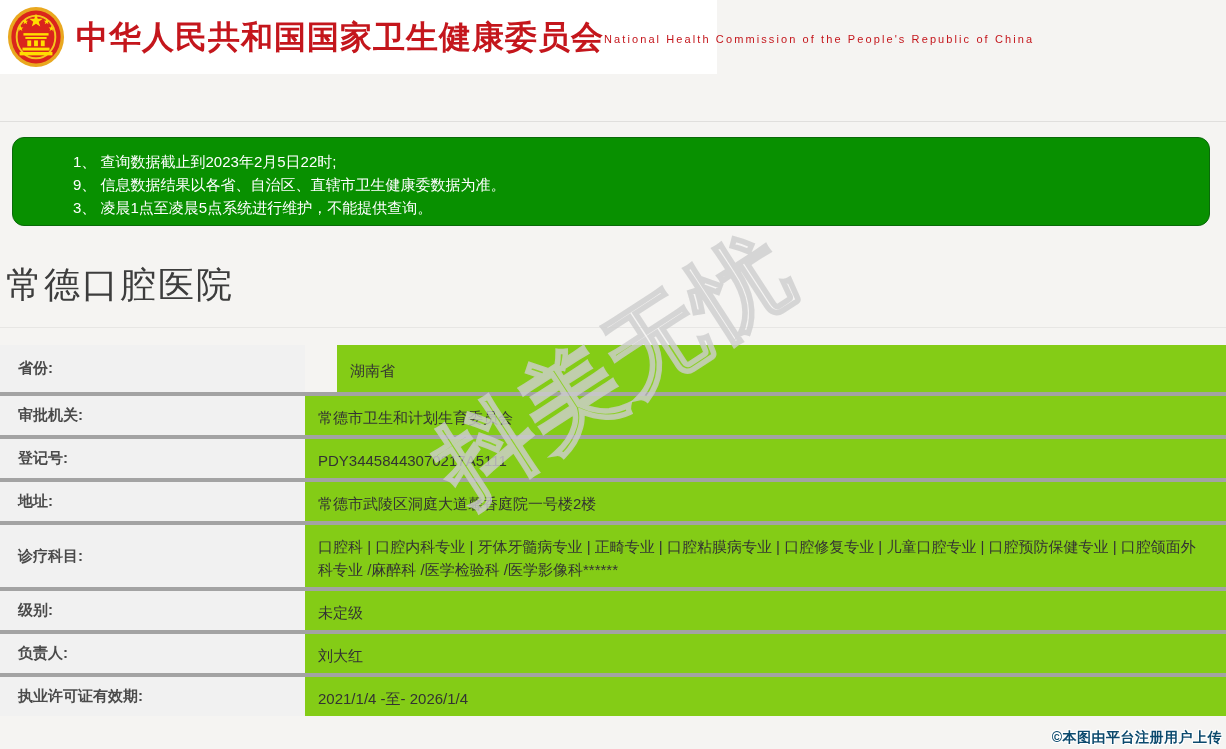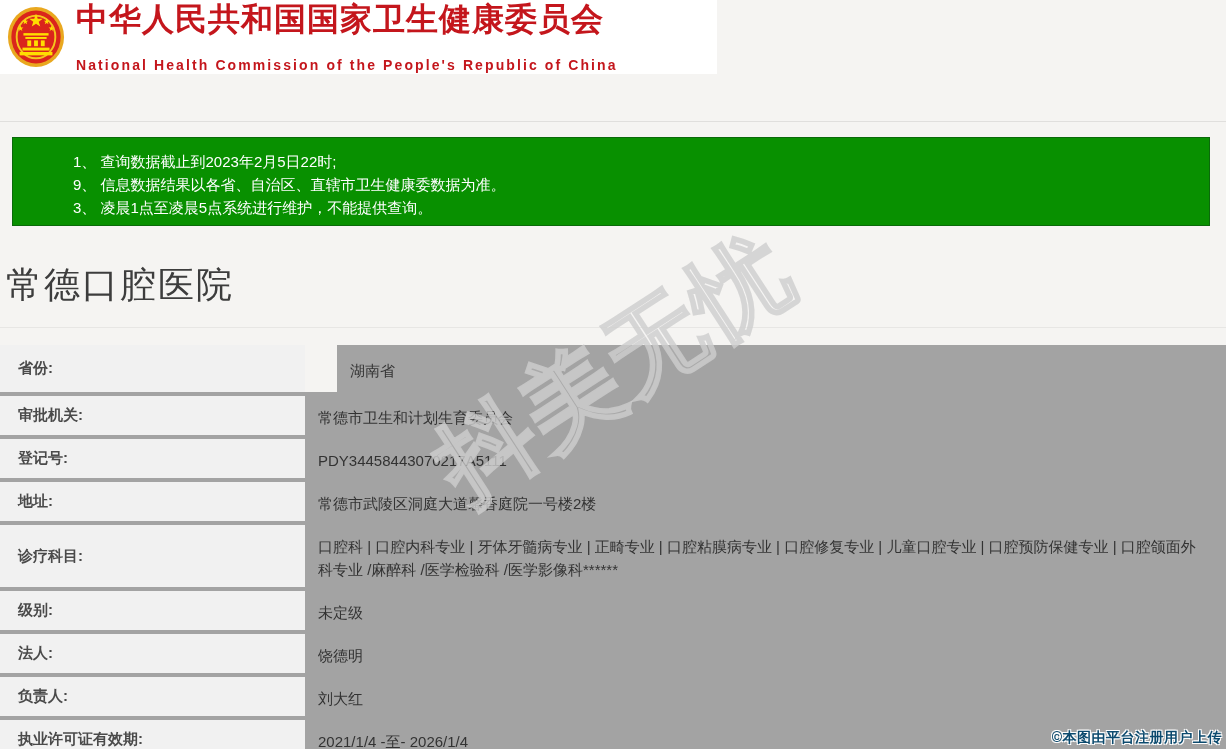--- a/index.html
+++ b/index.html
@@ -11,40 +11,40 @@
     font-family:"Liberation Sans","DejaVu Sans",sans-serif;
   }
   
   .logo-block {
     position:absolute; left:0; top:0;
     width:717px; height:74px;
     background:#ffffff;
     display:flex; align-items:center;
   }
   .emblem { width:58px; height:62px; margin-left:7px; flex:0 0 auto; }
-  .logo-text { margin-left:11px; display:flex; flex-direction:column; }
+  .logo-text { margin-left:11px; display:flex; flex-direction:row; }
   .logo-zh {
     color:#c4161c; font-size:32px; font-weight:bold;
     letter-spacing:1px; line-height:36px; white-space:nowrap;
   }
   .logo-en {
-    color:#c4161c; font-size:14px; font-weight:bold;
-    letter-spacing:2.1px; margin-top:20px; white-space:nowrap;
+    color:#c4161c; font-size:11px; font-weight:normal;
+    letter-spacing:2.1px; margin-top:14px; white-space:nowrap;
   }
   .top-divider {
     position:absolute; left:0; top:121px; width:1226px; height:1px;
     background:#e0dfdd;
   }
   
   .notice {
     position:absolute; left:12px; top:137px;
     width:1198px; height:89px;
     background:#089000;
     border:1px solid #0a6a0a;
-    border-radius:0;
+    border-radius:12px;
     color:#ffffff;
     font-size:15px;
     padding:12px 20px 0 60px;
     line-height:23px;
   }
   
   .hospital-title {
     position:absolute; left:6px; top:261px; width:1036px;
     font-size:36px; color:#3d3d3d; letter-spacing:2px;
   }
@@ -58,21 +58,21 @@
   .row:first-child { border-top:none; }
   .row-label {
     width:305px; flex:0 0 305px;
     background:#f1f1f1;
     display:flex; align-items:center;
     padding-left:18px;
     font-weight:bold; color:#4a4a4a; font-size:15px;
   }
   .row-value {
     flex:1;
-    background:#a3a3a3;
+    background:#84cc16;
     display:flex; align-items:center;
     padding:8px 20px 4px 13px;
     color:#333333; font-size:15px; line-height:23px;
   }
   .h-std  { min-height:43px; }
   .h-first{ min-height:47px;gap:32px; }
   .h-tall { min-height:66px; }
   .h-last { min-height:43px; }
   
   .wm-diagonal {
@@ -148,24 +148,20 @@
   </div>
   <div class="row h-tall">
     <div class="row-label">诊疗科目:</div>
     <div class="row-value">口腔科 | 口腔内科专业 | 牙体牙髓病专业 | 正畸专业 | 口腔粘膜病专业 | 口腔修复专业 | 儿童口腔专业 | 口腔预防保健专业 | 口腔颌面外科专业 /麻醉科 /医学检验科 /医学影像科******</div>
   </div>
   <div class="row h-std">
     <div class="row-label">级别:</div>
     <div class="row-value">未定级</div>
   </div>
   <div class="row h-std">
-    <div class="row-label">法人:</div>
-    <div class="row-value">饶德明</div>
-  </div>
-  <div class="row h-std">
     <div class="row-label">负责人:</div>
     <div class="row-value">刘大红</div>
   </div>
   <div class="row h-last">
     <div class="row-label">执业许可证有效期:</div>
     <div class="row-value">2021/1/4 -至- 2026/1/4</div>
   </div>
 </div>
 
 <div class="wm-diagonal">抖美无忧</div>

